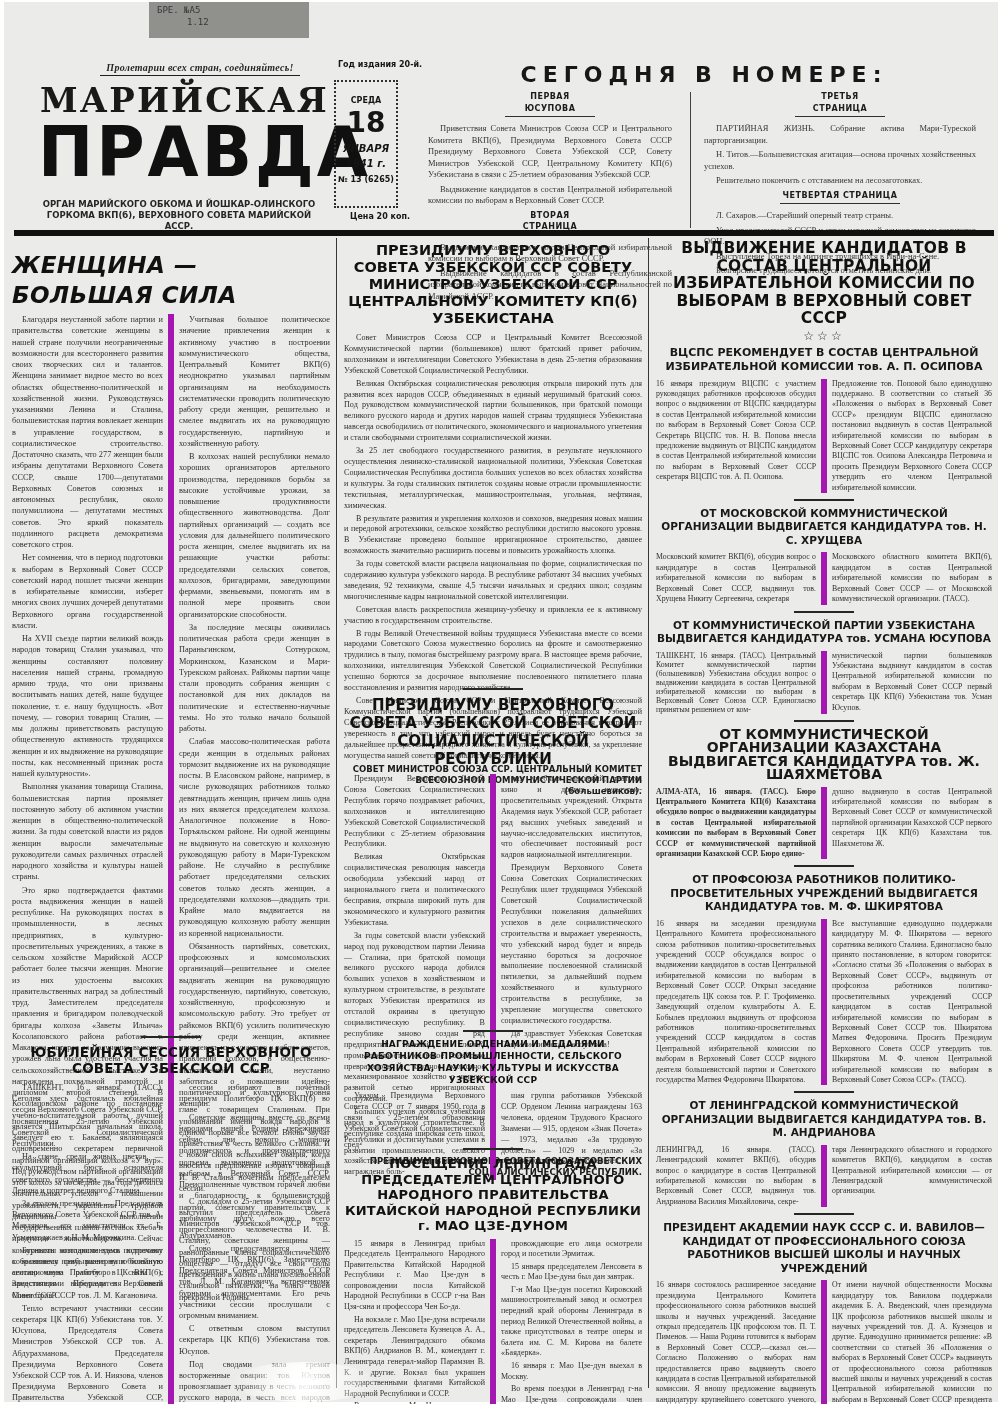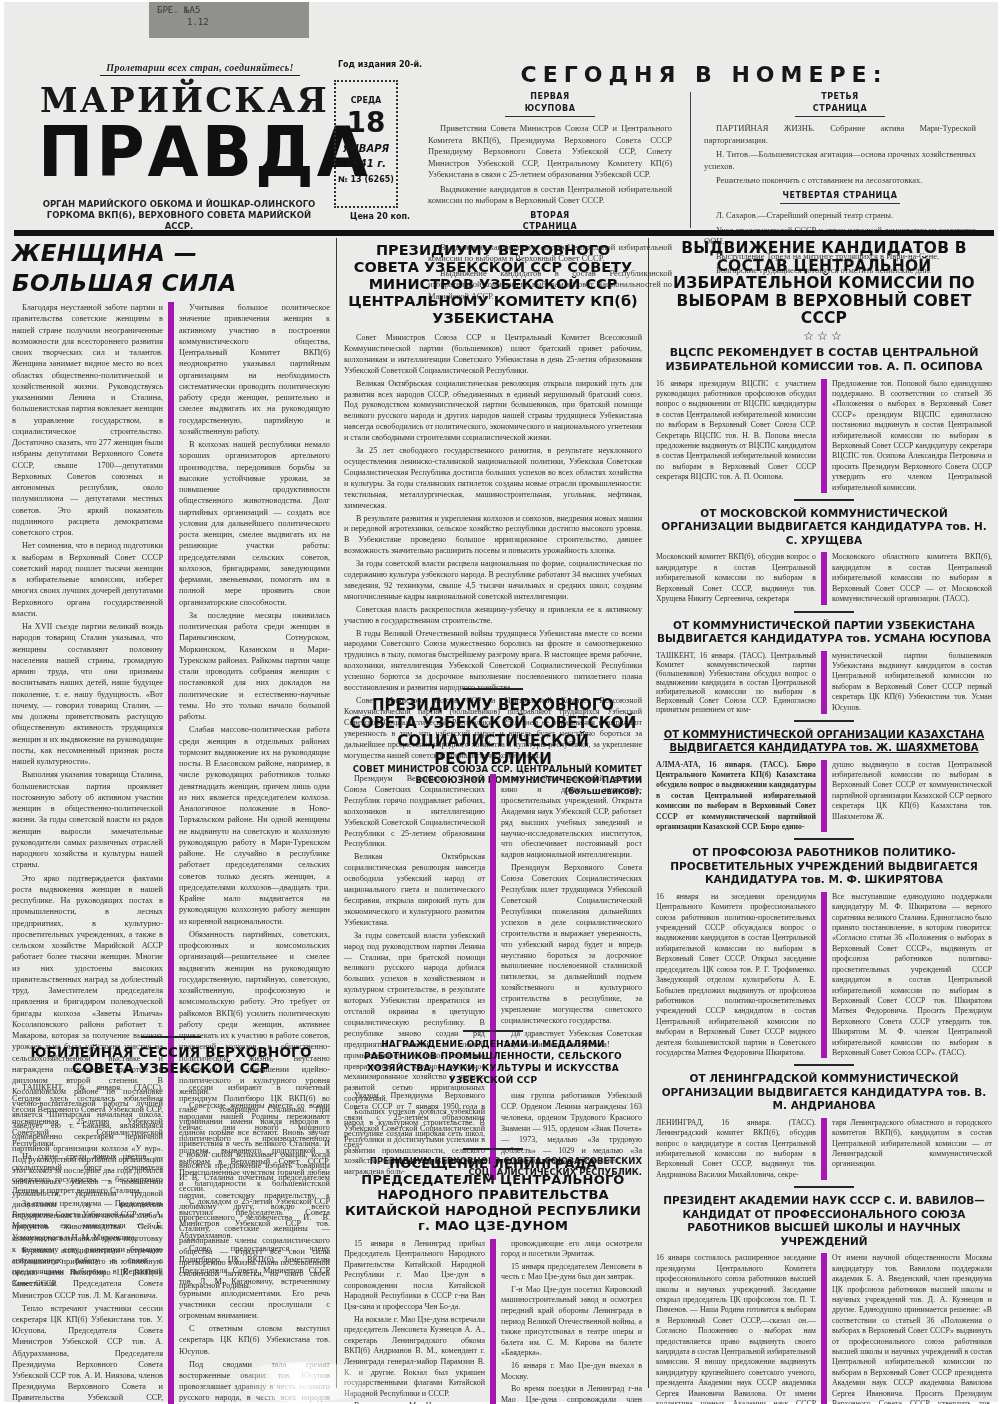--- a/index.html
+++ b/index.html
@@ -66,21 +66,21 @@
 
   
   .vrule { position: absolute; width: 1px; background: #3a3a3a; }
   .hrule-short { height: 2px; background: #2a2a2a; margin: 6px auto; width: 60px; }
 
   .article { position: absolute; }
   .headline {
     text-align: center; font-family: "DejaVu Sans", sans-serif; font-weight: bold; color: #161616;
     letter-spacing: .2px;
   }
-  .hl-italic { font-family: "DejaVu Sans", sans-serif; font-style: italic; font-weight: bold; }
+  .hl-italic { font-family: "DejaVu Sans", sans-serif; font-style: italic; font-weight: bold; margin-top: 12px; }
   .body-cols { display: flex; gap: 0; }
   .body-cols .col { flex: 1; font-size: 8.6px; line-height: 11.6px; text-align: justify; color: #333; padding: 0 5px; }
   .body-cols .col + .col { border-left: 6px solid #a21caf; }
   .col p { text-indent: 10px; margin-bottom: 2px; }
   .single-col { font-size: 8.6px; line-height: 11.6px; text-align: justify; color: #333; }
   .single-col p { text-indent: 12px; margin-bottom: 2px; }
   .signature { text-align: right; font-family: "DejaVu Sans", sans-serif; font-weight: bold; font-size: 8.5px; line-height: 11px; color: #222; margin-top: 3px; }
   .stars { text-align: center; font-size: 12px; letter-spacing: 3px; color: #333; margin: 1px 0; }
   .sub-hl { text-align: center; font-family: "DejaVu Sans", sans-serif; font-weight: bold; font-size: 12.5px; line-height: 15px; color: #1e1e1e; margin: 2px 0 5px 0; }
 
@@ -266,21 +266,21 @@
     </div>
     <div class="hrule-short"></div>
 
     <div class="sub-hl" style="font-size:10.5px; line-height:13.5px;">ОТ КОММУНИСТИЧЕСКОЙ ПАРТИИ УЗБЕКИСТАНА ВЫДВИГАЕТСЯ КАНДИДАТУРА тов. УСМАНА ЮСУПОВА</div>
     <div class="body-cols">
       <div class="col" style="padding-left:0; font-size:7.8px; line-height:9px;">ТАШКЕНТ, 16 января. (ТАСС). Центральный Комитет коммунистической партии (большевиков) Узбекистана обсудил вопрос о выдвижении кандидата в состав Центральной избирательной комиссии по выборам в Верховный Совет Союза ССР. Единогласно принятым решением от ком-</div>
       <div class="col" style="padding-right:0; font-size:7.8px; line-height:10.4px;">мунистической партии большевиков Узбекистана выдвинут кандидатом в состав Центральной избирательной комиссии по выборам в Верховный Совет СССР первый секретарь ЦК КП(б) Узбекистана тов. Усман Юсупов.</div>
     </div>
     <div class="hrule-short"></div>
 
-    <div class="sub-hl" style="font-size:10px; line-height:13.5px;text-decoration:underline;">ОТ КОММУНИСТИЧЕСКОЙ ОРГАНИЗАЦИИ КАЗАХСТАНА ВЫДВИГАЕТСЯ КАНДИДАТУРА тов. Ж. ШАЯХМЕТОВА</div>
+    <div class="sub-hl" style="font-size:14px; line-height:13.5px;">ОТ КОММУНИСТИЧЕСКОЙ ОРГАНИЗАЦИИ КАЗАХСТАНА ВЫДВИГАЕТСЯ КАНДИДАТУРА тов. Ж. ШАЯХМЕТОВА</div>
     <div class="body-cols">
       <div class="col" style="padding-left:0; font-size:7.8px; line-height:10.4px;font-weight:bold;">АЛМА-АТА, 16 января. (ТАСС). Бюро Центрального Комитета КП(б) Казахстана обсудило вопрос о выдвижении кандидатуры в состав Центральной избирательной комиссии по выборам в Верховный Совет СССР от коммунистической партийной организации Казахской ССР. Бюро едино-</div>
       <div class="col" style="padding-right:0; font-size:7.8px; line-height:10.4px;">душно выдвинуло в состав Центральной избирательной комиссии по выборам в Верховный Совет СССР от коммунистической партийной организации Казахской ССР первого секретаря ЦК КП(б) Казахстана тов. Шаяхметова Ж.</div>
     </div>
     <div class="hrule-short"></div>
 
     <div class="sub-hl" style="font-size:10.5px; line-height:13.5px;">ОТ ПРОФСОЮЗА РАБОТНИКОВ ПОЛИТИКО-ПРОСВЕТИТЕЛЬНЫХ УЧРЕЖДЕНИЙ ВЫДВИГАЕТСЯ КАНДИДАТУРА тов. М. Ф. ШКИРЯТОВА</div>
     <div class="body-cols">
       <div class="col" style="padding-left:0; font-size:7.8px; line-height:10.4px;">16 января на заседании президиума Центрального Комитета профессионального союза работников политико-просветительных учреждений СССР обсуждался вопрос о выдвижении кандидатов в состав Центральной избирательной комиссии по выборам в Верховный Совет СССР. Открыл заседание председатель ЦК союза тов. Р. Г. Трофименко. Заведующий отделом культработы А. Е. Бобылев предложил выдвинуть от профсоюза работников политико-просветительных учреждений СССР кандидатом в состав Центральной избирательной комиссии по выборам в Верховный Совет СССР видного деятеля большевистской партии и Советского государства Матвея Федоровича Шкирятова.</div>
       <div class="col" style="padding-right:0; font-size:7.8px; line-height:10.4px;">Все выступавшие единодушно поддержали кандидатуру М. Ф. Шкирятова — верного соратника великого Сталина. Единогласно было принято постановление, в котором говорится: «Согласно статьи 36 «Положения о выборах в Верховный Совет СССР», выдвинуть от профсоюза работников политико-просветительных учреждений СССР кандидатом в состав Центральной избирательной комиссии по выборам в Верховный Совет СССР тов. Шкирятова Матвея Федоровича. Просить Президиум Верховного Совета СССР утвердить тов. Шкирятова М. Ф. членом Центральной избирательной комиссии по выборам в Верховный Совет Союза ССР». (ТАСС).</div>

